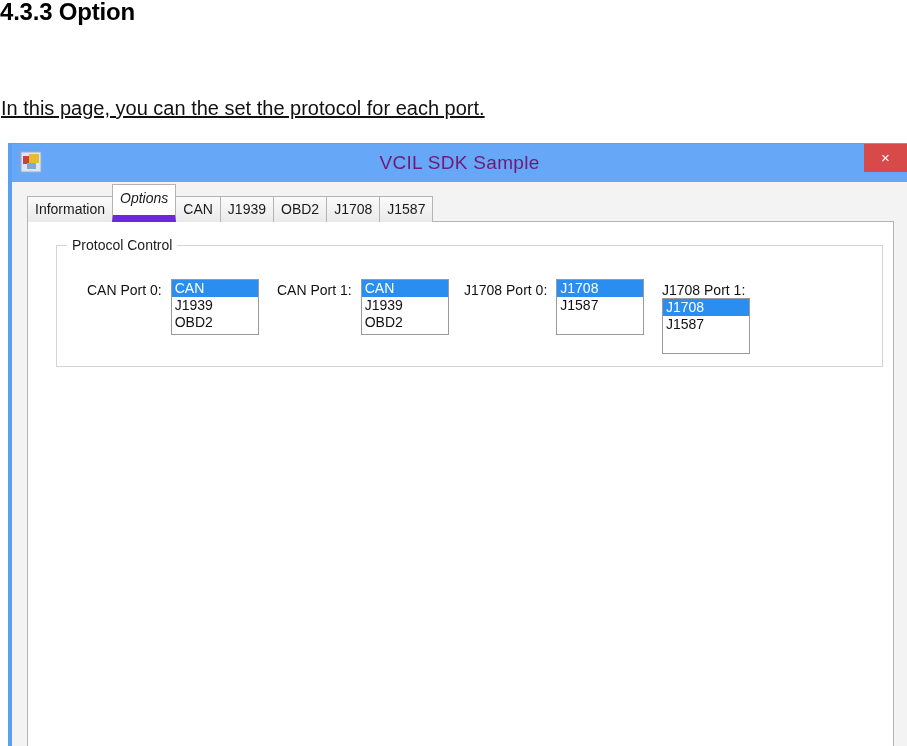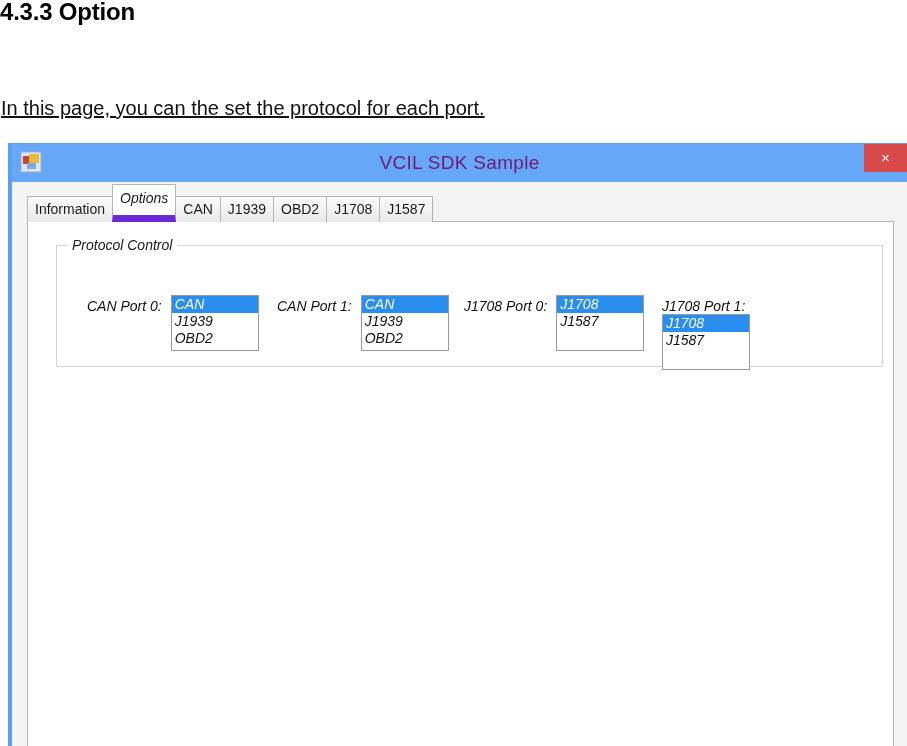--- a/index.html
+++ b/index.html
@@ -155,38 +155,37 @@
 
   
   .groupbox {
     position: absolute;
     left: 28px;
     top: 23px;
     width: 827px;
     height: 122px;
     border: 1px solid #d4d4d4;
     box-sizing: border-box;
-    font-style: italic;
   }
   .groupbox-title {
     position: absolute;
     left: 10px;
     top: -9px;
     background: #ffffff;
     padding: 0 5px;
     font-size: 14px;
     color: #1b1b1b;
     white-space: nowrap;
     font-family: "Liberation Sans", sans-serif;
   }
 
   
   .port {
     position: absolute;
-    top: 49px;
+    top: 33px;
     display: flex;
     align-items: flex-start;
   }
   .port-label {
     font-size: 14px;
     color: #111111;
     white-space: nowrap;
     padding-top: 3px;
     padding-right: 9px;
     font-family: "Liberation Sans", sans-serif;

